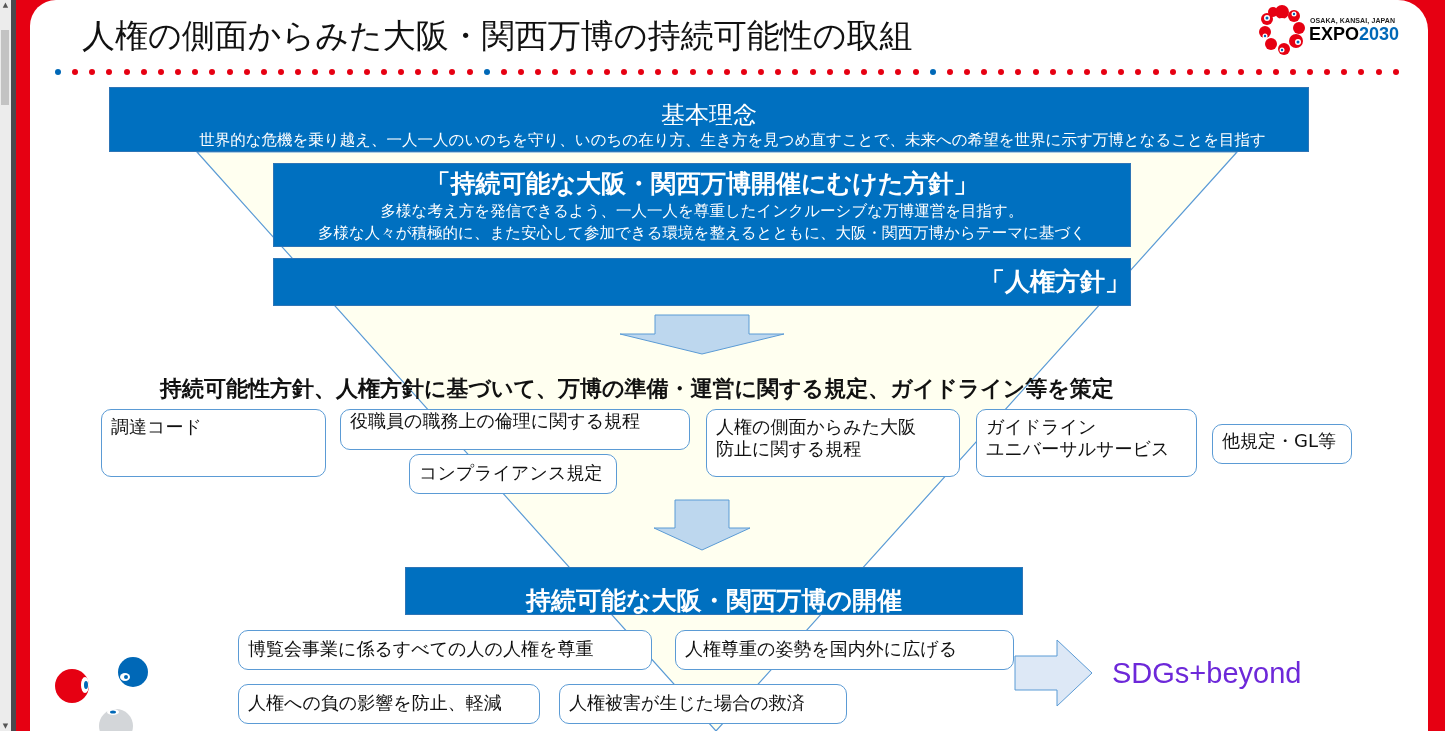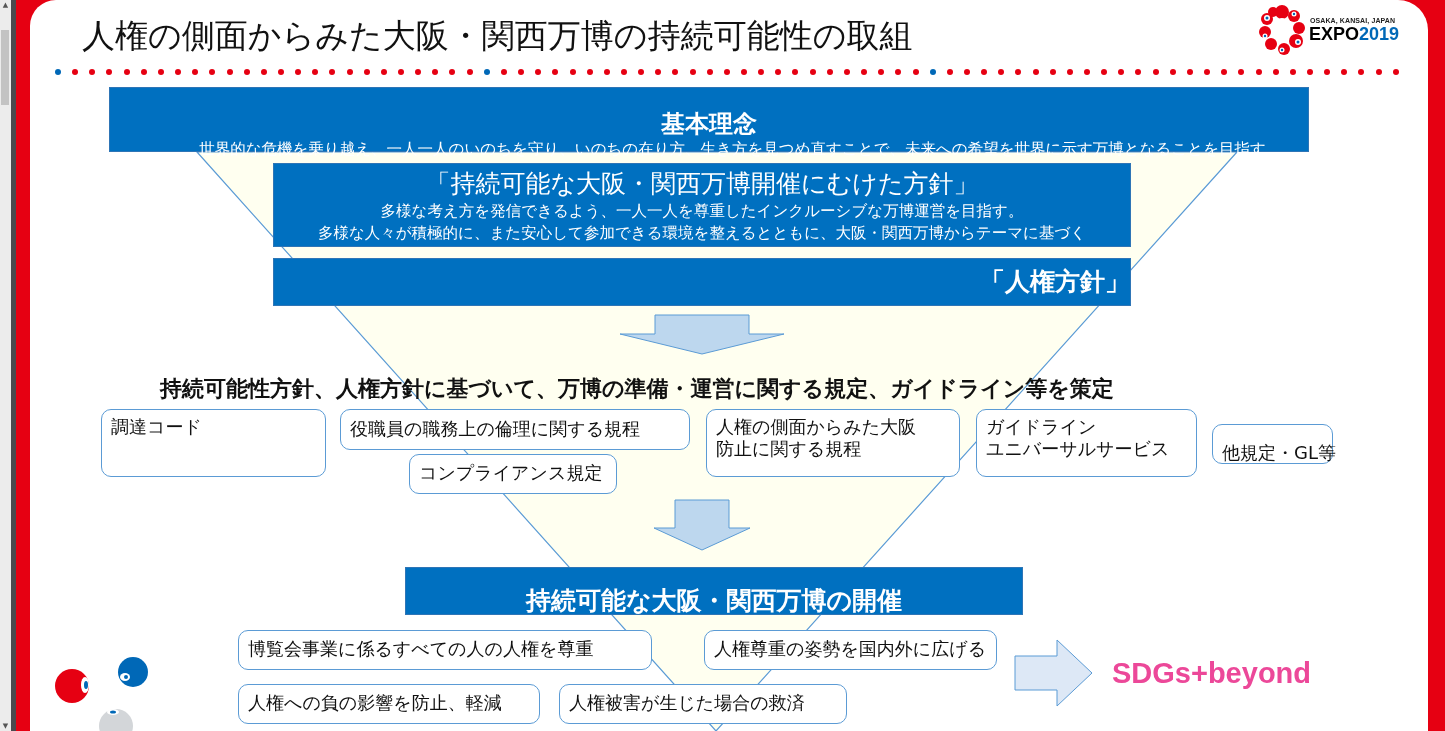--- a/index.html
+++ b/index.html
@@ -24,35 +24,35 @@
   .logo .year { color: #0068b7; }
 
   .dots { position: absolute; left: 55px; top: 69px; width: 1360px; height: 8px; }
   .dot { position: absolute; top: 0; width: 6px; height: 6px; border-radius: 50%; background: #e60012; }
   .dot.blue { background: #0068b7; }
 
   svg.funnel { position: absolute; left: 0; top: 0; }
 
   .bluebox { position: absolute; background: #0070c0; color: #fff; border: 1px solid #2e75b6; text-align: center; }
   .box-kihon { left: 109px; top: 87px; width: 1200px; height: 65px; }
-  .box-kihon .h { font-size: 24px; font-weight: bold; margin-top: 21px; line-height: 30px; }
+  .box-kihon .h { font-size: 24px; font-weight: normal; margin-top: 12px; line-height: 30px; }
   .box-kihon .s { font-size: 15.5px; line-height: 20px; white-space: nowrap; padding-left: 47px; }
   .box-hoshin { left: 273px; top: 163px; width: 858px; height: 84px; }
-  .box-hoshin .h { font-size: 25px; font-weight: normal; margin-top: 4px; line-height: 32px; }
+  .box-hoshin .h { font-size: 25px; font-weight: bold; margin-top: 4px; line-height: 32px; }
   .box-hoshin .s { font-size: 15.5px; line-height: 22px; white-space: nowrap; }
   .box-jinken { left: 273px; top: 258px; width: 858px; height: 48px; text-align: right; }
   .box-jinken .h { font-size: 25px; font-weight: bold; line-height: 46px; }
   .box-kaisai { left: 405px; top: 567px; width: 618px; height: 48px; }
   .box-kaisai .h { font-size: 25px; font-weight: bold; line-height: 46px; margin-top: 10px; }
 
   .heading-rule { position: absolute; left: 160px; top: 374px; font-size: 22px; font-weight: bold; color: #111; white-space: nowrap; }
 
   .rbox { position: absolute; background: #fff; border: 1.5px solid #5b9bd5; border-radius: 10px; color: #111; font-size: 18px; line-height: 22px; padding: 6px 9px; white-space: nowrap; }
 
-  .sdgs { position: absolute; left: 1112px; top: 657px; font-size: 29px; font-weight: bold; color: #ec4899; font-family: "Liberation Sans", sans-serif; white-space: nowrap; }
+  .sdgs { position: absolute; left: 1112px; top: 657px; font-size: 29px; font-weight: normal; color: #6d28d9; font-family: "Liberation Sans", sans-serif; white-space: nowrap; }
 </style>
 </head>
 <body>
 
 <div class="scrollbar">
   <div class="arr-up">▲</div>
   <div class="thumb"></div>
   <div class="arr-down">▼</div>
 </div>
 <div class="divider"></div>
@@ -103,21 +103,21 @@
     <circle cx="38" cy="10" r="2.5" fill="#fff"></circle>
       <circle cx="38" cy="10" r="1.2" fill="#0068b7"></circle>
     <circle cx="42" cy="38" r="3" fill="#fff"></circle>
       <circle cx="42" cy="38" r="1.5" fill="#0068b7"></circle>
     <circle cx="26" cy="46" r="2.5" fill="#fff"></circle>
       <circle cx="26" cy="46" r="1.2" fill="#0068b7"></circle>
     <circle cx="9" cy="32" r="2.5" fill="#fff"></circle>
       <circle cx="9" cy="32" r="1.2" fill="#0068b7"></circle>
   </svg>
   <div class="txt-small">OSAKA, KANSAI, JAPAN</div>
-  <div class="txt-big"><span class="expo">EXPO</span><span class="year">2019</span></div>
+  <div class="txt-big"><span class="expo">EXPO</span><span class="year">2030</span></div>
 </div>
 
 <div class="dots" id="dots">
     <div class="dot blue" style="left: 0px;"></div>
     <div class="dot" style="left: 17.15px;"></div>
     <div class="dot" style="left: 34.3px;"></div>
     <div class="dot" style="left: 51.45px;"></div>
     <div class="dot" style="left: 68.6px;"></div>
     <div class="dot" style="left: 85.75px;"></div>
     <div class="dot" style="left: 102.9px;"></div>
@@ -208,46 +208,46 @@
 
 <div class="bluebox box-jinken">
   <div class="h">「人権方針」</div>
 </div>
 
 <div class="heading-rule">持続可能性方針、人権方針に基づいて、万博の準備・運営に関する規定、ガイドライン等を策定</div>
 
 <div class="rbox" style="left:101px;top:409px;width:225px;height:68px;">
   <div>調達コード</div>
 </div>
-<div class="rbox" style="left:340px;top:409px;width:350px;height:41px;padding-top:8px;">
+<div class="rbox" style="left:340px;top:409px;width:350px;height:41px;padding-top:0;">
   <div>役職員の職務上の倫理に関する規程</div>
 </div>
 <div class="rbox" style="left:409px;top:454px;width:208px;height:40px;padding-top:7px;">
   <div>コンプライアンス規定</div>
 </div>
 <div class="rbox" style="left:706px;top:409px;width:254px;height:68px;">
   <div>人権の側面からみた大阪</div>
   <div>防止に関する規程</div>
 </div>
 <div class="rbox" style="left:976px;top:409px;width:221px;height:68px;">
   <div>ガイドライン</div>
   <div>ユニバーサルサービス</div>
 </div>
-<div class="rbox" style="left:1212px;top:424px;width:121px;height:40px;padding-top:17px;">
+<div class="rbox" style="left:1212px;top:424px;width:140px;height:40px;padding-top:5px;">
   <div>他規定・GL等</div>
 </div>
 
 <div class="bluebox box-kaisai">
   <div class="h">持続可能な大阪・関西万博の開催</div>
 </div>
 
 <div class="rbox" style="left:238px;top:630px;width:414px;height:40px;padding-top:7px;">
   <div>博覧会事業に係るすべての人の人権を尊重</div>
 </div>
-<div class="rbox" style="left:704px;top:630px;width:293px;height:40px;padding-top:7px;">
+<div class="rbox" style="left:675px;top:630px;width:339px;height:40px;padding-top:7px;">
   <div>人権尊重の姿勢を国内外に広げる</div>
 </div>
 <div class="rbox" style="left:238px;top:684px;width:302px;height:40px;padding-top:7px;">
   <div>人権への負の影響を防止、軽減</div>
 </div>
 <div class="rbox" style="left:559px;top:684px;width:288px;height:40px;padding-top:7px;">
   <div>人権被害が生じた場合の救済</div>
 </div>
 
 <div class="sdgs">SDGs+beyond</div>

